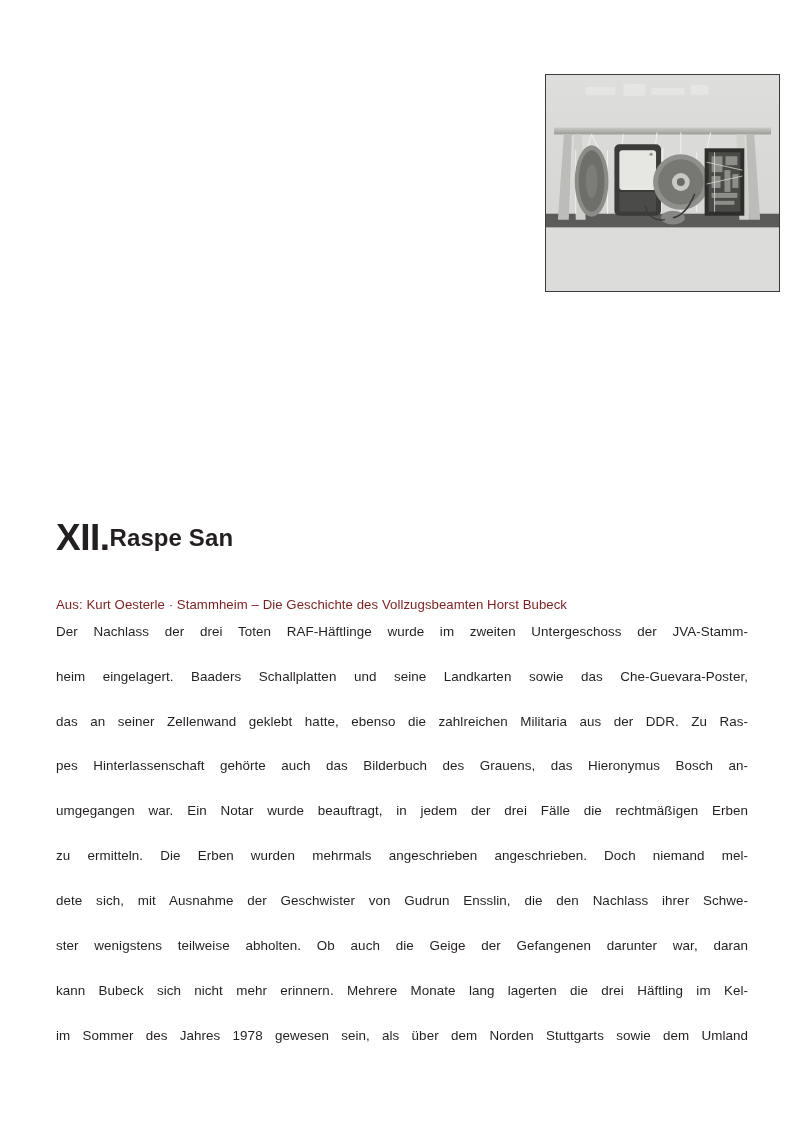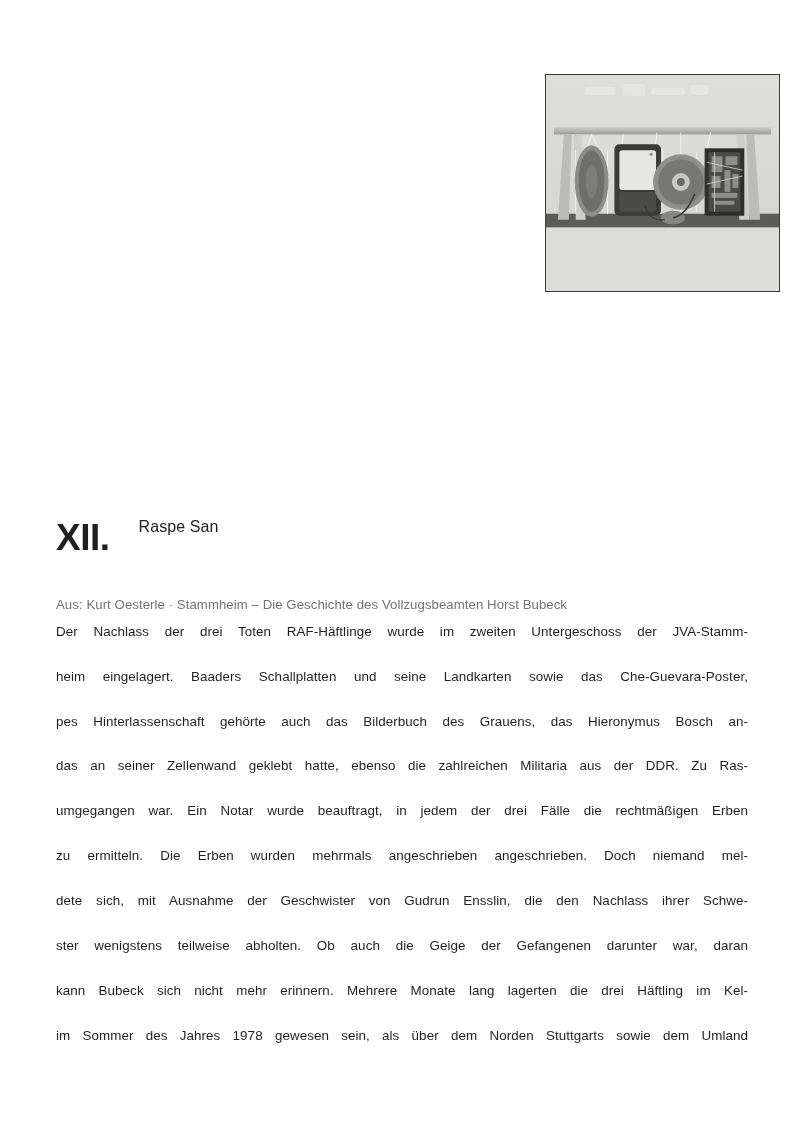--- a/index.html
+++ b/index.html
@@ -45,51 +45,49 @@
     width: 100%;
     height: 100%;
   }
 
   
   .chapter-heading {
     position: absolute;
     left: 56px;
     top: 498px;
     display: flex;
-    align-items: flex-start;
+    align-items: center;
     white-space: nowrap;
-    gap: 20px;
   }
   .chapter-number {
     font-size: 37px;
     font-weight: bold;
     letter-spacing: -0.5px;
     color: #231f20;
     line-height: 1;
   }
   .chapter-title {
-    font-size: 16px;
-    font-weight: normal;
-    color: #231f20;
-    margin-left: 9px;
+    font-size: 24px;
+    font-weight: bold;
+    color: #231f20;
     line-height: 1;
     letter-spacing: 0.1px;
   }
 
   
   .text-block {
     position: absolute;
     left: 56px;
     top: 581px;
     width: 692px;
   }
   .source-line {
     font-size: 13.2px;
     line-height: 22.5px;
-    color: #737373;
+    color: #7f1d1d;
     margin-bottom: 4px;
     letter-spacing: 0.005em;
   }
   .body-paragraph {
     font-size: 13.4px;
     line-height: 22.45px;
     color: #231f20;
     text-align: justify;
     text-justify: inter-word;
     hyphens: manual;
@@ -198,22 +196,22 @@
   <h1 class="chapter-heading">
     <span class="chapter-number">XII.</span>
     <span class="chapter-title">Raspe San</span>
   </h1>
 
   <div class="text-block">
     <p class="source-line">Aus: Kurt Oesterle · Stammheim – Die Geschichte des Vollzugsbeamten Horst Bubeck</p>
     <div class="body-paragraph">
       <span class="ln">Der Nachlass der drei Toten RAF-Häftlinge wurde im zweiten Untergeschoss der JVA-Stamm-</span>
       <span class="ln">heim eingelagert. Baaders Schallplatten und seine Landkarten sowie das Che-Guevara-Poster,</span>
+      <span class="ln">das an seiner Zellenwand geklebt hatte, ebenso die zahlreichen Militaria aus der DDR. Zu Ras-</span>
       <span class="ln">pes Hinterlassenschaft gehörte auch das Bilderbuch des Grauens, das Hieronymus Bosch an-</span>
-      <span class="ln">das an seiner Zellenwand geklebt hatte, ebenso die zahlreichen Militaria aus der DDR. Zu Ras-</span>
       <span class="ln">umgegangen war. Ein Notar wurde beauftragt, in jedem der drei Fälle die rechtmäßigen Erben</span>
       <span class="ln">zu ermitteln. Die Erben wurden mehrmals angeschrieben angeschrieben. Doch niemand mel-</span>
       <span class="ln">dete sich, mit Ausnahme der Geschwister von Gudrun Ensslin, die den Nachlass ihrer Schwe-</span>
       <span class="ln">ster wenigstens teilweise abholten. Ob auch die Geige der Gefangenen darunter war, daran</span>
       <span class="ln">kann Bubeck sich nicht mehr erinnern. Mehrere Monate lang lagerten die drei Häftling im Kel-</span>
       <span class="ln">im Sommer des Jahres 1978 gewesen sein, als über dem Norden Stuttgarts sowie dem Umland</span>
 
     </div>
   </div>
 

